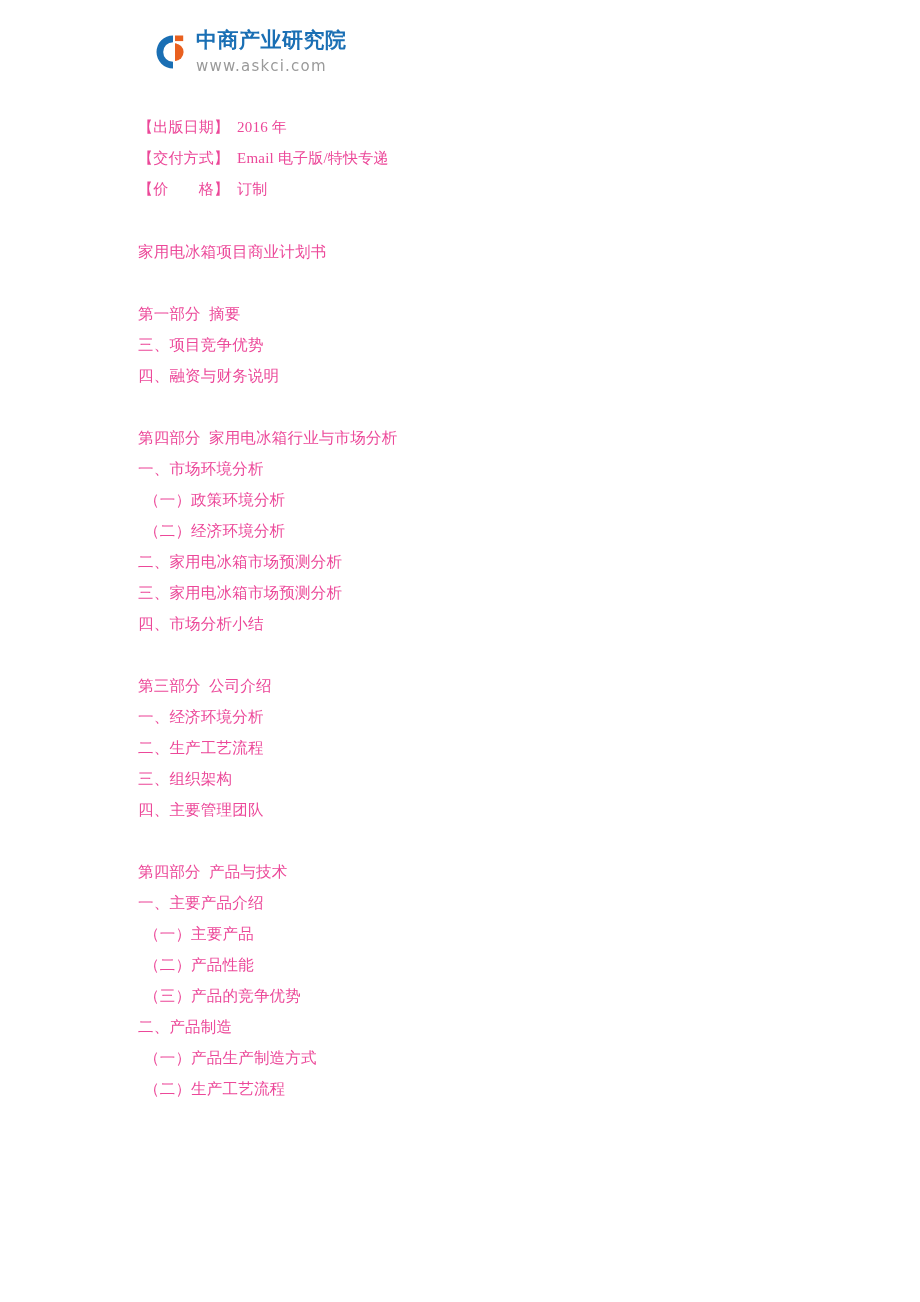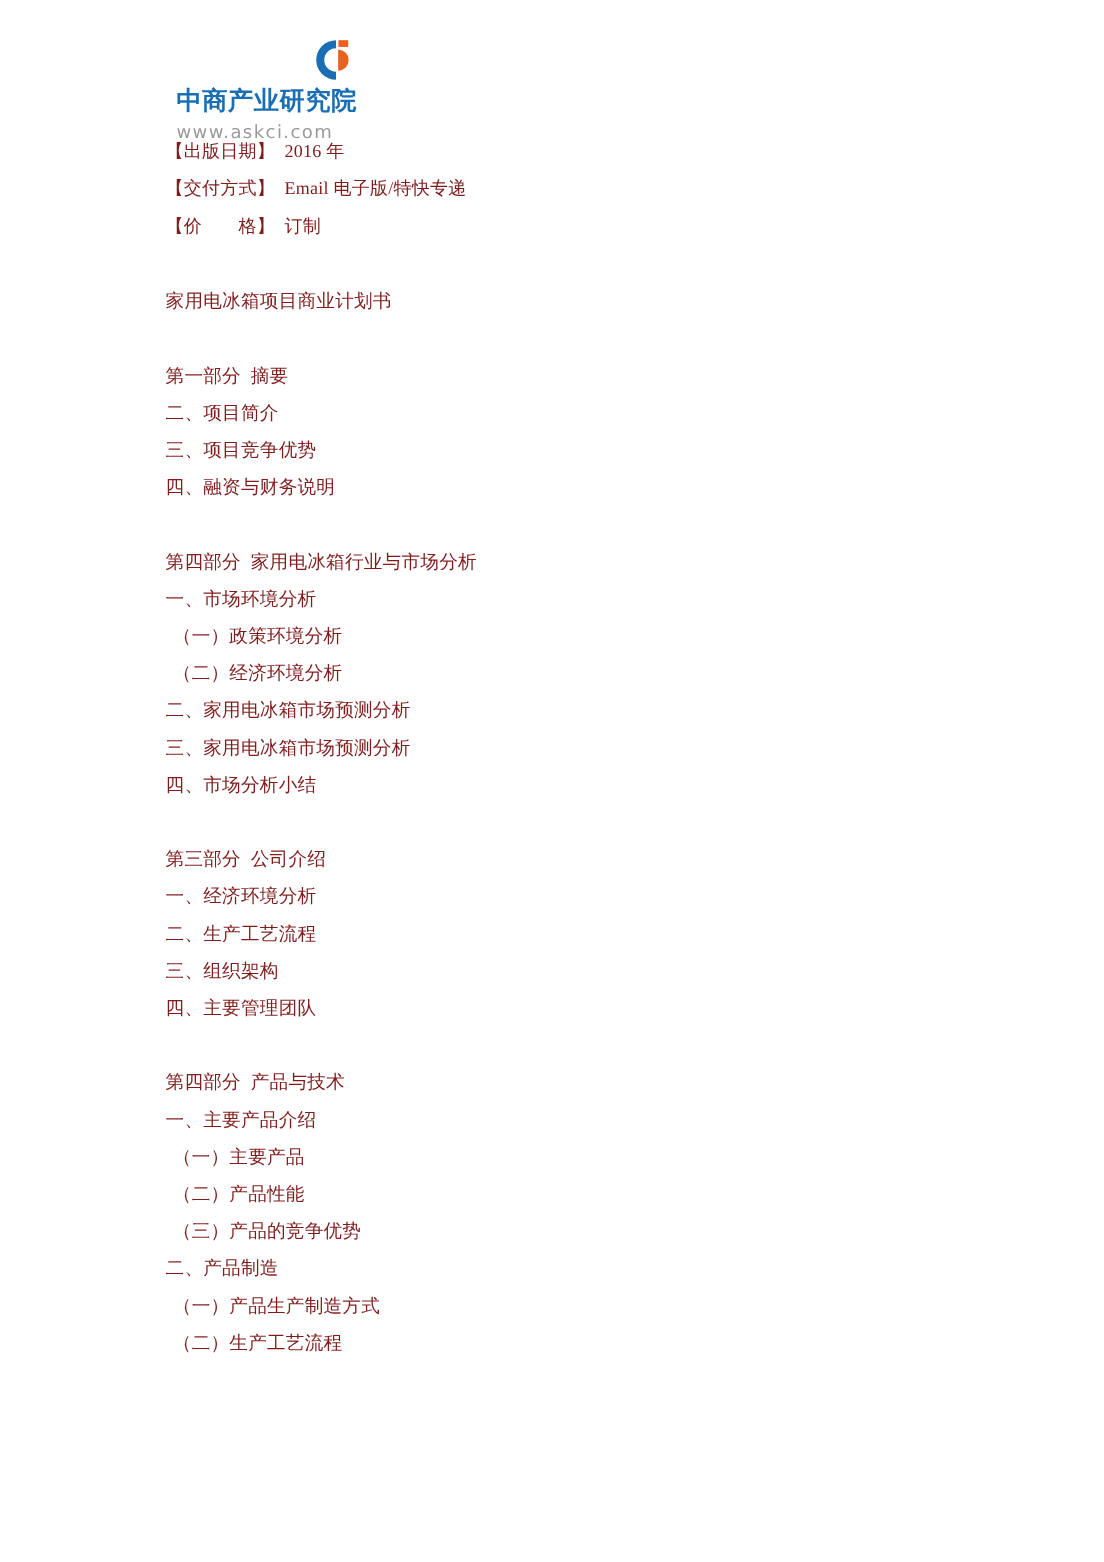--- a/index.html
+++ b/index.html
@@ -11,25 +11,24 @@
     width: 920px;
     height: 1302px;
     position: relative;
     font-family: "Liberation Serif", "DejaVu Serif", serif;
     overflow: hidden;
   }
 
   
   .logo-block {
     position: absolute;
-    left: 142px;
+    left: 153px;
     top: 28px;
     display: flex;
-    align-items: flex-end;
-    flex-direction: column;
+    align-items: center;
   }
   .logo-mark {
     width: 38px;
     height: 44px;
     position: relative;
     flex: none;
   }
   .logo-mark svg { display: block; }
 
   .logo-text {
@@ -61,21 +60,21 @@
   .doc {
     position: absolute;
     left: 138px;
     top: 112px;
     width: 700px;
   }
 
   .line {
     font-size: 15.5px;
     line-height: 31px;
-    color: #7f1d1d;
+    color: #ec4899;
     white-space: pre;
     letter-spacing: 0.2px;
   }
   .line.meta {
     font-size: 15px;
   }
   .line.sub {
     padding-left: 6px;
   }
   .gap {
@@ -109,21 +108,20 @@
   <div class="line meta"><span>【交付方式】</span><span>  </span><span>Email 电子版/特快专递</span></div>
   <div class="line meta"><span>【价　　格】</span><span>  </span><span>订制</span></div>
 
   <div class="gap"></div>
 
   <div class="line">家用电冰箱项目商业计划书</div>
 
   <div class="gap"></div>
 
   <div class="line">第一部分  摘要</div>
-  <div class="line">二、项目简介</div>
   <div class="line">三、项目竞争优势</div>
   <div class="line">四、融资与财务说明</div>
 
   <div class="gap"></div>
 
   <div class="line">第四部分  家用电冰箱行业与市场分析</div>
   <div class="line">一、市场环境分析</div>
   <div class="line sub">（一）政策环境分析</div>
   <div class="line sub">（二）经济环境分析</div>
   <div class="line">二、家用电冰箱市场预测分析</div>

